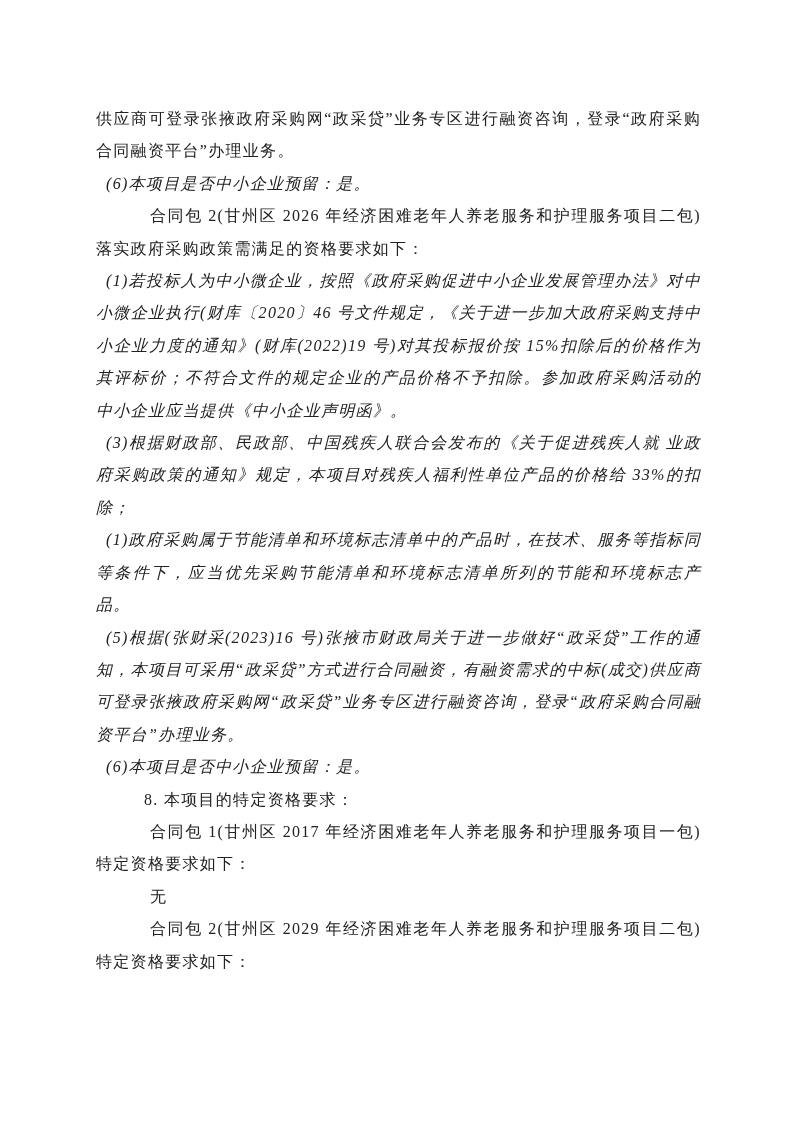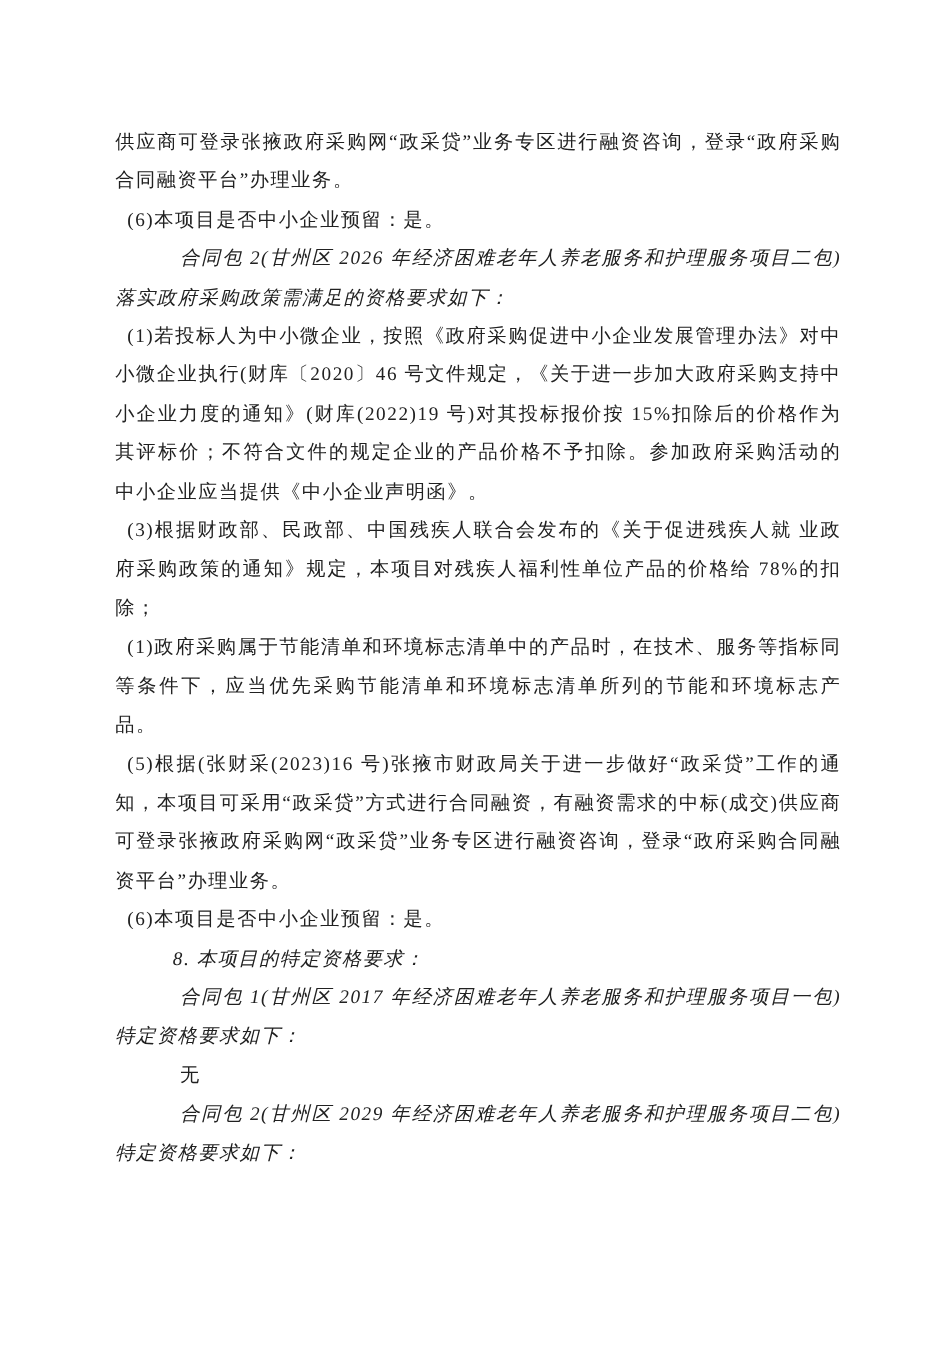--- a/index.html
+++ b/index.html
@@ -22,42 +22,42 @@
     color: #212121;
     text-align: justify;
   }
   .page p {
     margin: 0;
     word-break: break-all;
   }
   
   .p-flush { text-indent: 0; }
   
-  .p-item { text-indent: 10px; }
+  .p-item { text-indent: 10px; font-style: italic; }
   
   .p-pkg { text-indent: 54px; }
   
   .p-num { text-indent: 48px; }
   
-  .gap { margin-top: 11px; font-style: italic; }
+  .gap { margin-top: 11px; }
 </style>
 </head>
 <body>
 
 <div class="page">
   <p class="p-flush">供应商可登录张掖政府采购网“政采贷”业务专区进行融资咨询，登录“政府采购合同融资平台”办理业务。</p>
 
   <p class="p-item">(6)本项目是否中小企业预留：是。</p>
 
   <p class="p-pkg gap">合同包 2(甘州区 2026 年经济困难老年人养老服务和护理服务项目二包)落实政府采购政策需满足的资格要求如下：</p>
 
   <p class="p-item">(1)若投标人为中小微企业，按照《政府采购促进中小企业发展管理办法》对中小微企业执行(财库〔2020〕46 号文件规定，《关于进一步加大政府采购支持中小企业力度的通知》(财库(2022)19 号)对其投标报价按 15%扣除后的价格作为其评标价；不符合文件的规定企业的产品价格不予扣除。参加政府采购活动的中小企业应当提供《中小企业声明函》。</p>
 
 
-  <p class="p-item">(3)根据财政部、民政部、中国残疾人联合会发布的《关于促进残疾人就 业政府采购政策的通知》规定，本项目对残疾人福利性单位产品的价格给 78%的扣除；</p>
+  <p class="p-item">(3)根据财政部、民政部、中国残疾人联合会发布的《关于促进残疾人就 业政府采购政策的通知》规定，本项目对残疾人福利性单位产品的价格给 33%的扣除；</p>
 
   <p class="p-item">(1)政府采购属于节能清单和环境标志清单中的产品时，在技术、服务等指标同等条件下，应当优先采购节能清单和环境标志清单所列的节能和环境标志产品。</p>
 
   <p class="p-item">(5)根据(张财采(2023)16 号)张掖市财政局关于进一步做好“政采贷”工作的通知，本项目可采用“政采贷”方式进行合同融资，有融资需求的中标(成交)供应商可登录张掖政府采购网“政采贷”业务专区进行融资咨询，登录“政府采购合同融资平台”办理业务。</p>
 
   <p class="p-item">(6)本项目是否中小企业预留：是。</p>
 
   <p class="p-num gap">8. 本项目的特定资格要求：</p>
 
   <p class="p-pkg gap">合同包 1(甘州区 2017 年经济困难老年人养老服务和护理服务项目一包)特定资格要求如下：</p>

